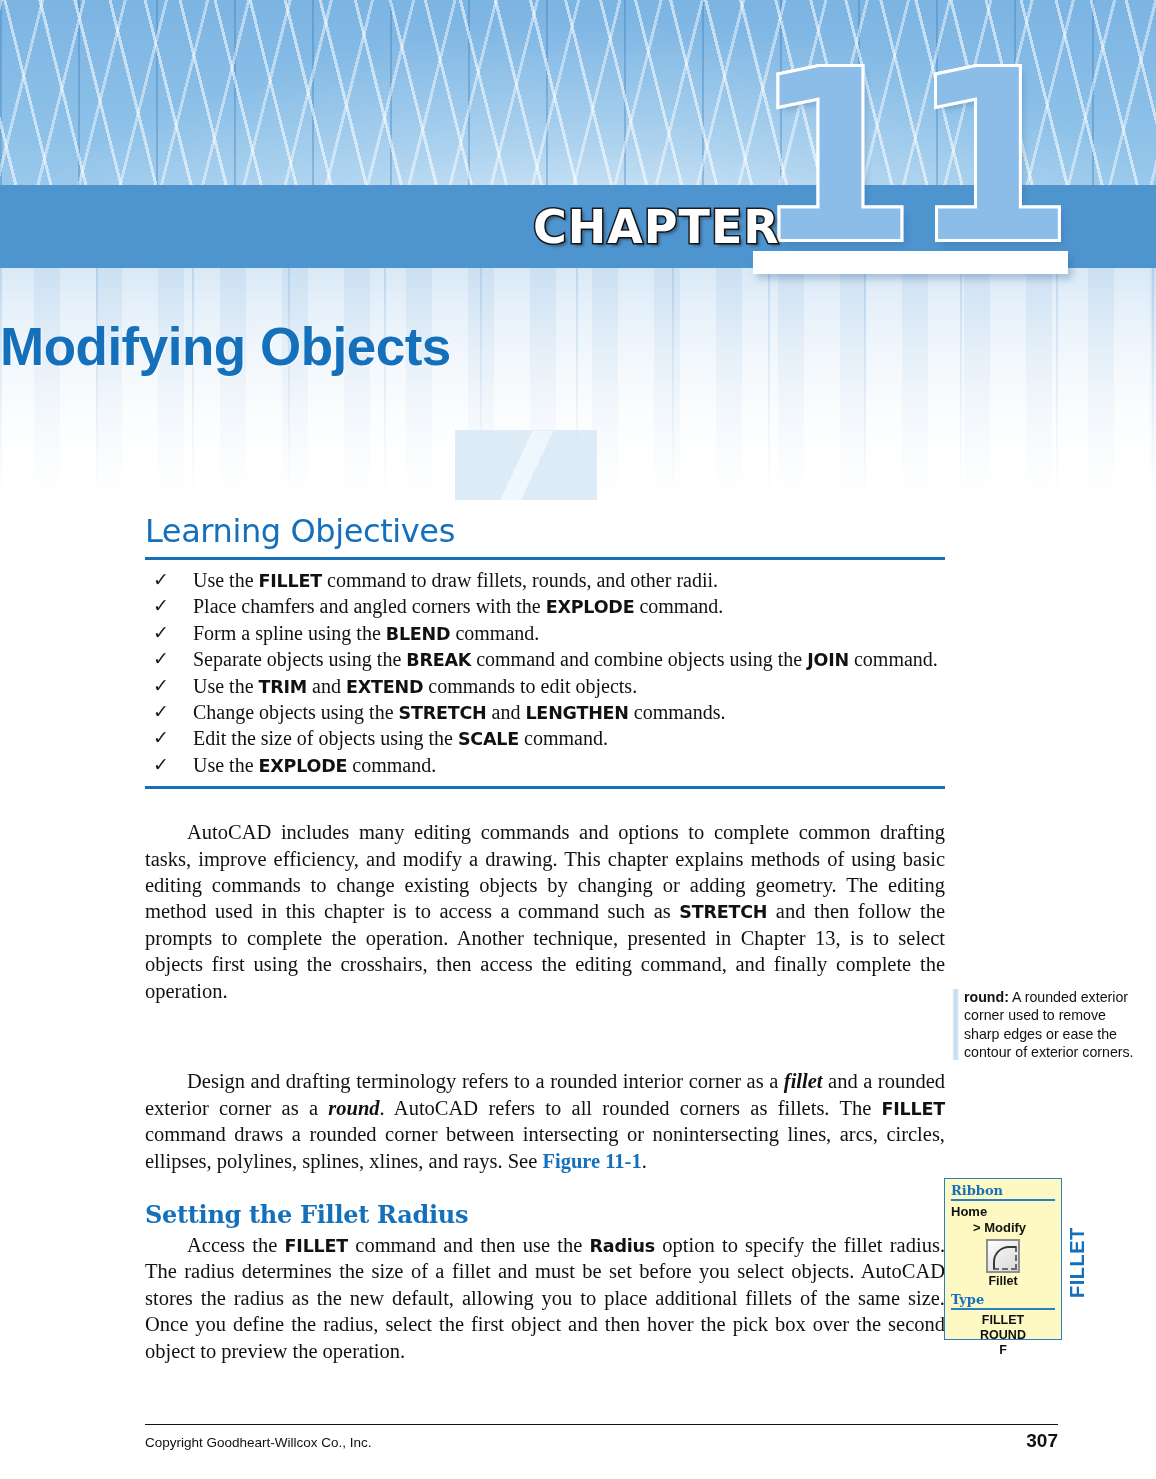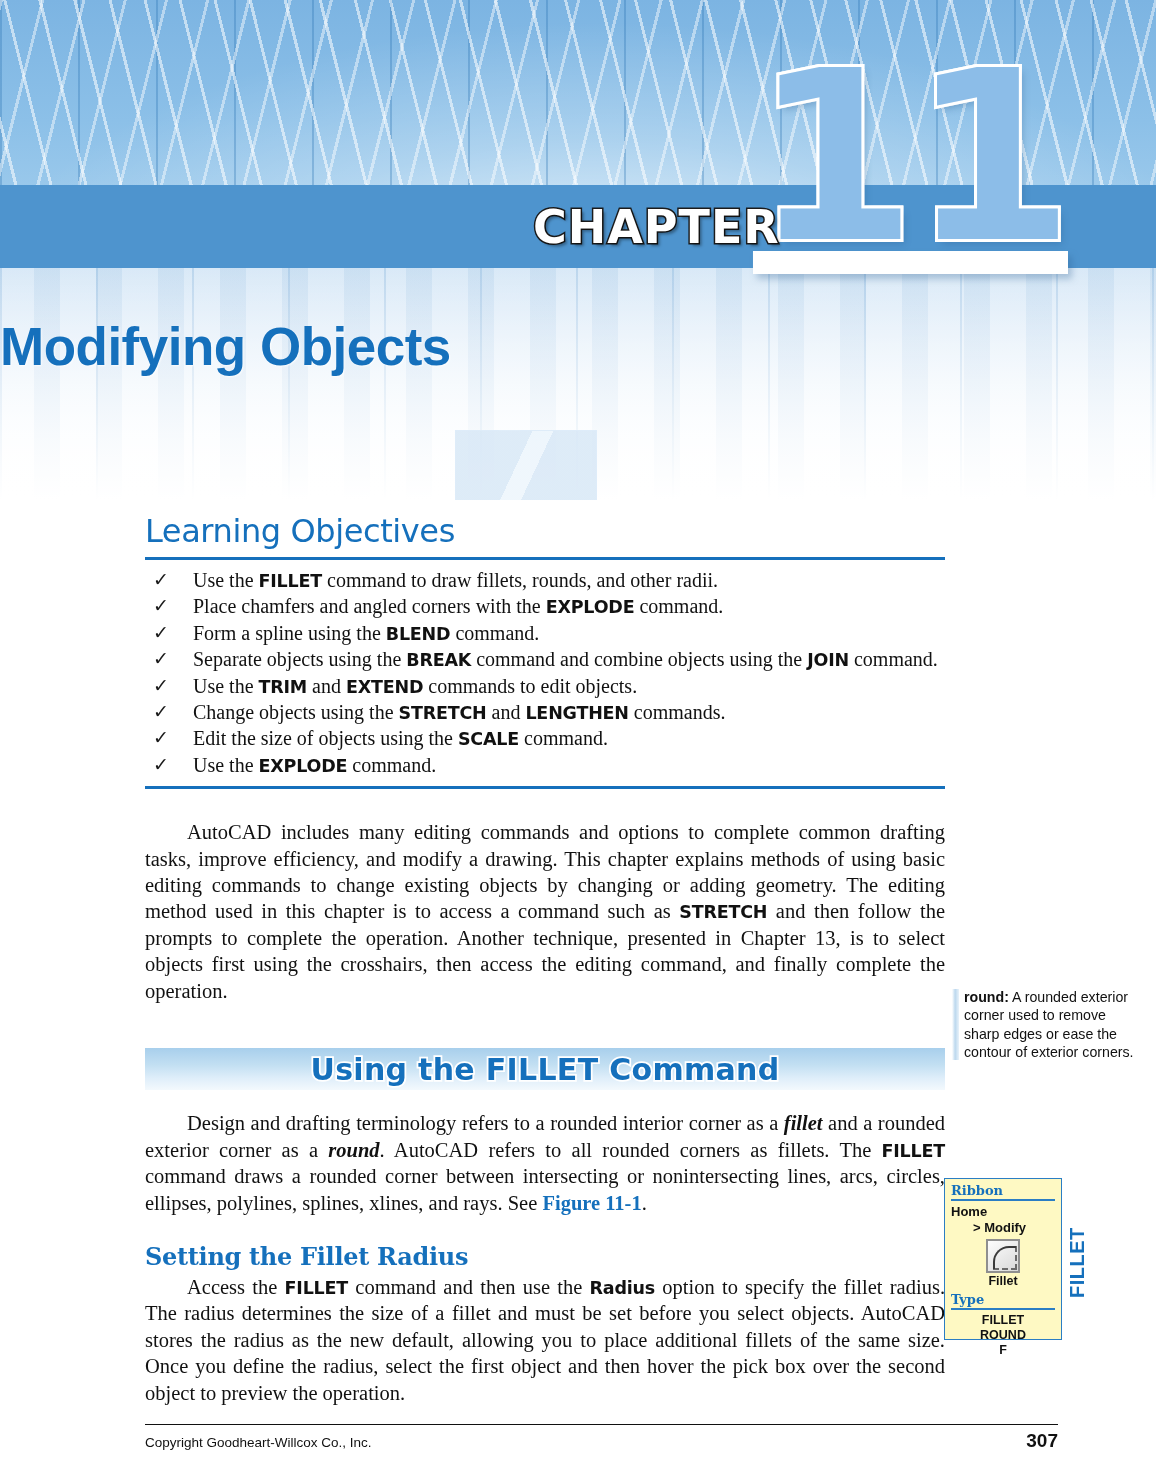--- a/index.html
+++ b/index.html
@@ -235,23 +235,20 @@
   </ul>
 
   <div class="rule-bot"></div>
 
   <div class="gap-lg"></div>
 
   <p class="body"><span>AutoCAD includes many editing commands and options to complete common drafting tasks, improve efficiency, and modify a drawing. This chapter explains methods of using basic editing commands to change existing objects by changing or adding geometry. The editing method used in this chapter is to access a command such as </span><span class="cmd">STRETCH</span><span> and then follow the prompts to complete the operation. Another technique, presented in Chapter 13, is to select objects first using the crosshairs, then access the editing command, and finally complete the operation.</span></p>
 
   <div class="gap-lg" style="height:44px;"></div>
 
-  <div class="sec-bar">
-    <span>Using the FILLET Command</span>
-  </div>
 
   <div class="gap-md"></div>
 
   <p class="body"><span>Design and drafting terminology refers to a rounded interior corner as a </span><span class="ital">fillet</span><span> and a rounded exterior corner as a </span><span class="ital">round</span><span>. AutoCAD refers to all rounded corners as fillets. The </span><span class="cmd">FILLET</span><span> command draws a rounded corner between intersecting or nonintersecting lines, arcs, circles, ellipses, polylines, splines, xlines, and rays. See </span><span class="figref">Figure 11-1</span><span>.</span></p>
 
   <div class="gap-md" style="height:26px;"></div>
 
   <h2 class="sub-head">Setting the Fillet Radius</h2>
 
   <p class="body"><span>Access the </span><span class="cmd">FILLET</span><span> command and then use the </span><span class="cmd">Radius</span><span> option to specify the fillet radius. The radius determines the size of a fillet and must be set before you select objects. AutoCAD stores the radius as the new default, allowing you to place additional fillets of the same size. Once you define the radius, select the first object and then hover the pick box over the second object to preview the operation.</span></p>

